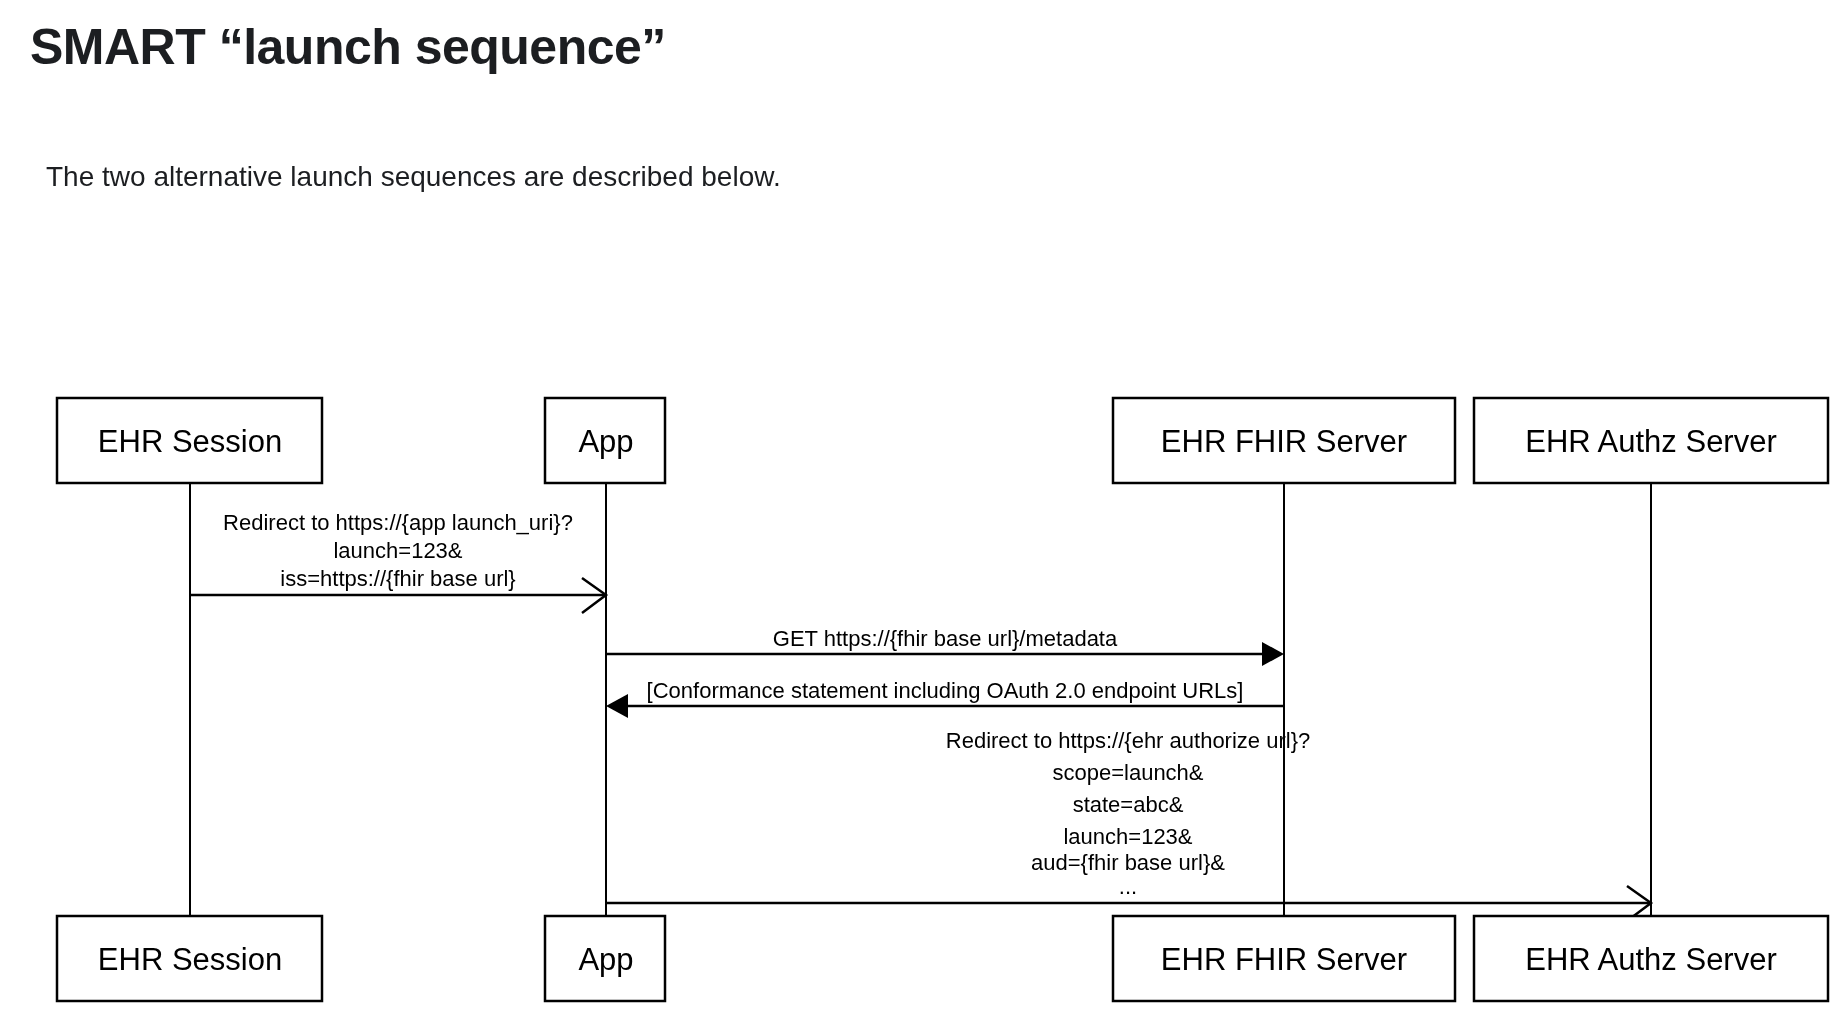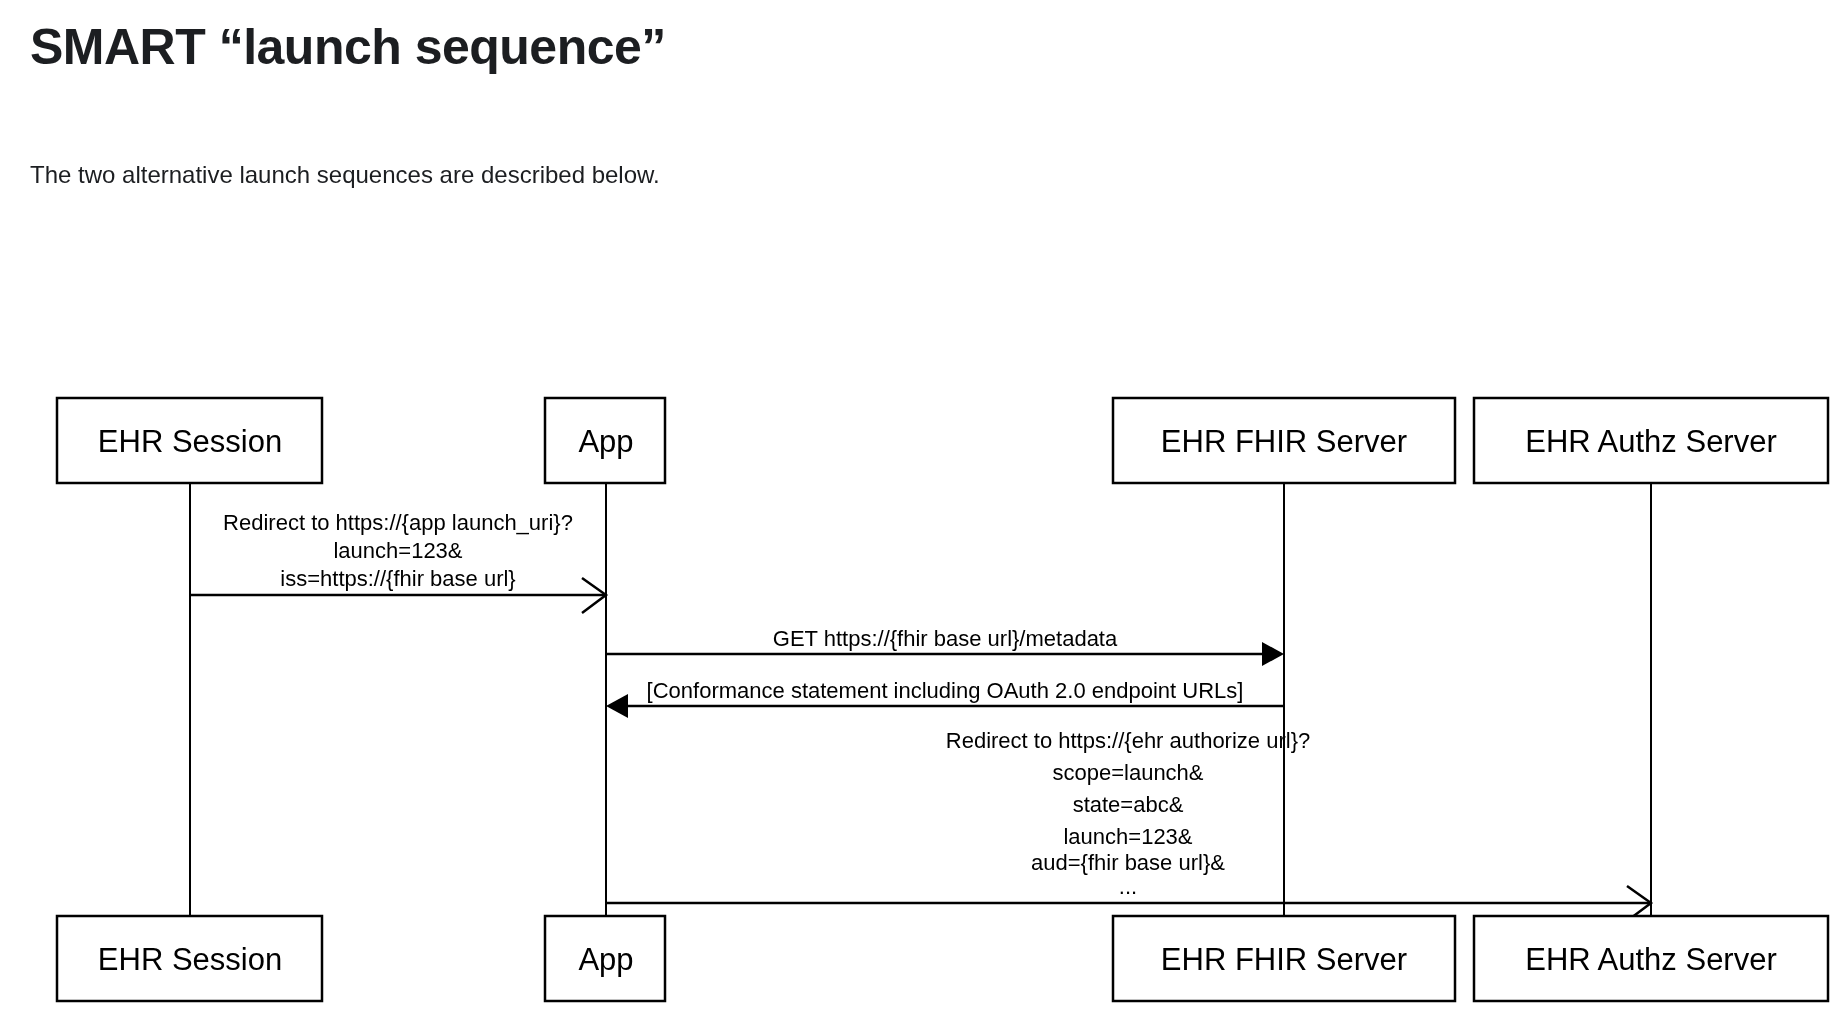--- a/index.html
+++ b/index.html
@@ -19,23 +19,23 @@
     margin: 0;
     font-size: 50px;
     font-weight: 600;
     letter-spacing: -0.5px;
     line-height: 1;
     color: #1c1e21;
     white-space: nowrap;
   }
   .intro-text {
     position: absolute;
-    left: 30px; top: 163px;
+    left: 46px; top: 163px;
     margin: 0;
-    font-size: 24px;
+    font-size: 28px;
     font-weight: 400;
     line-height: 1;
     color: #1c1e21;
     white-space: nowrap;
   }
   .section-heading-wrap {
     position: absolute;
     left: 30px; top: 256px;
     margin: 0;
   }

